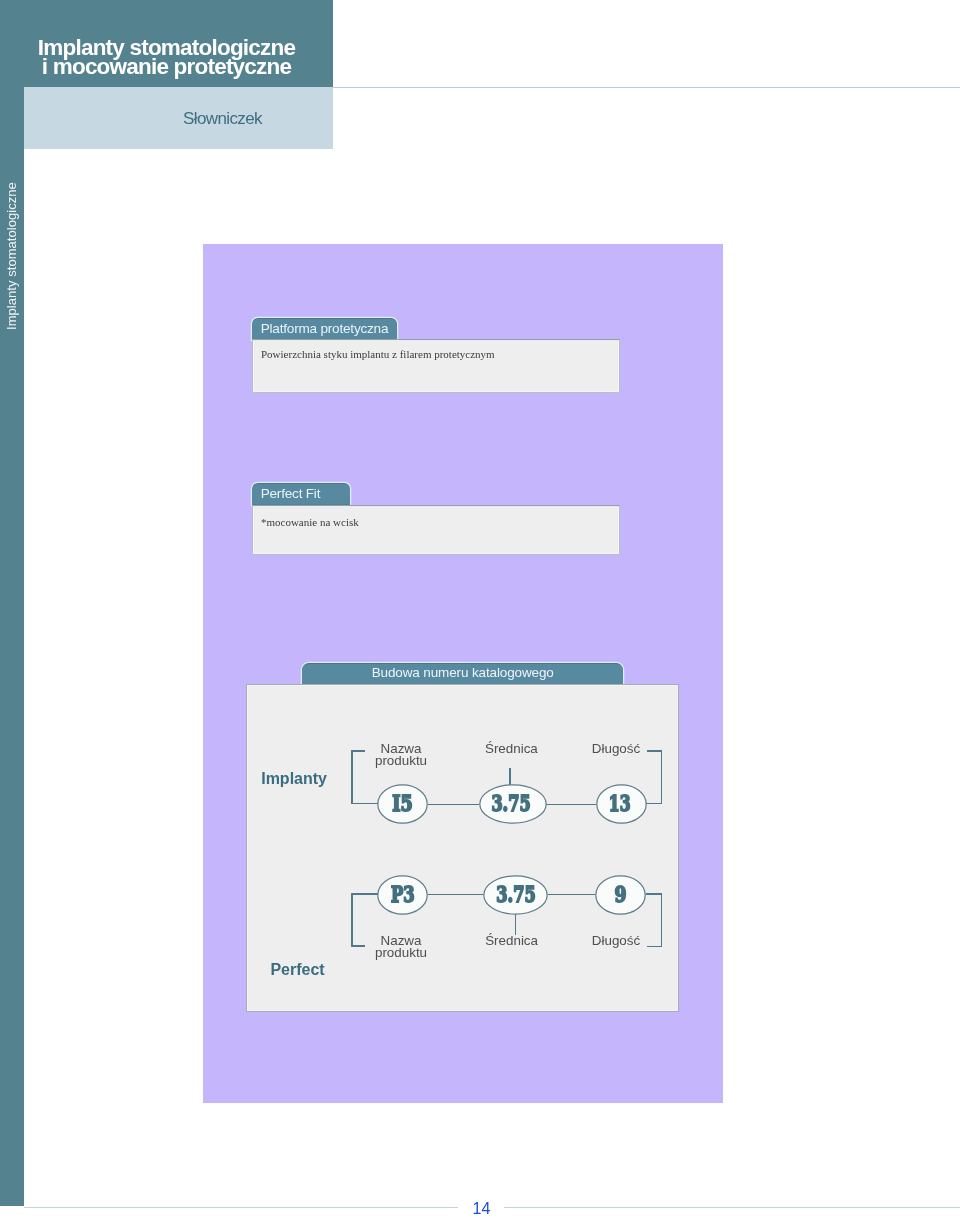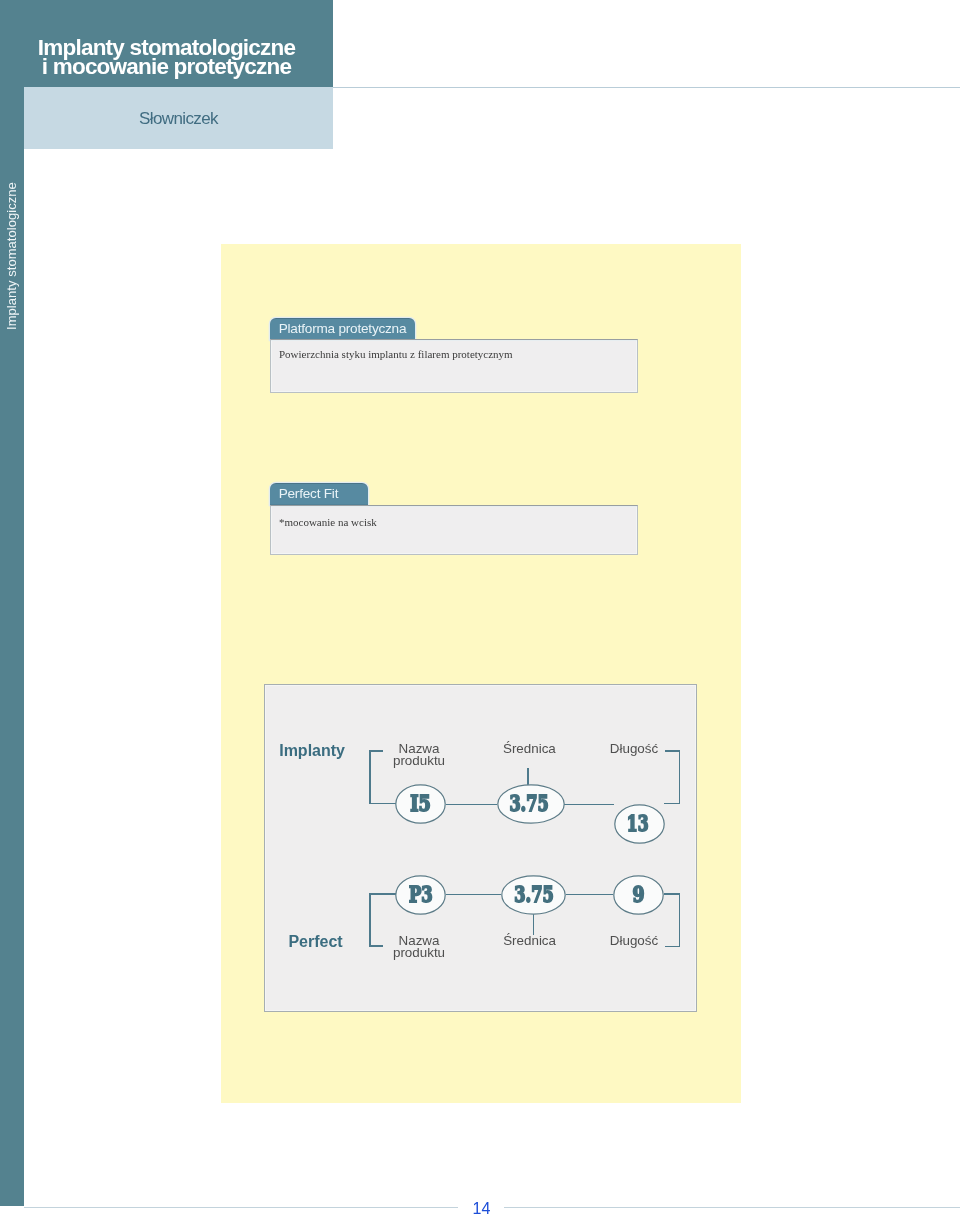--- a/index.html
+++ b/index.html
@@ -2,33 +2,33 @@
 <html><head>
 <meta charset="utf-8">
 <style>
   html,body{margin:0;padding:0;}
   body{width:960px;height:1217px;background:#fff;font-family:"Liberation Sans",sans-serif;overflow:hidden;position:relative;}
   .page{position:absolute;inset:0;}
   .sidebar{position:absolute;left:0;top:0;width:24px;height:1206px;background:#54828f;}
   .title-band{position:absolute;left:0;top:0;width:333px;height:87px;background:#54828f;}
   .title{position:absolute;left:0;top:38px;width:333px;text-align:center;color:#fff;font-size:22.5px;font-weight:bold;line-height:19.2px;letter-spacing:-0.79px;}
   .subbar{position:absolute;left:24px;top:87px;width:309px;height:62px;background:#c6d9e3;}
-  .subbar-label{position:absolute;left:0;top:22px;width:309px;text-align:center;color:#416d82;font-size:17px;letter-spacing:-0.6px;}
+  .subbar-label{position:absolute;left:0;top:22px;width:309px;text-align:center;color:#416d82;font-size:17px;letter-spacing:-0.6px;padding-left:44px;}
   .hline{position:absolute;left:333px;top:87px;width:627px;height:1px;background:#b9cdd8;}
   .vtext{position:absolute;left:3px;top:180px;width:16px;height:152px;color:#eef4f6;font-size:13px;letter-spacing:0.05px;writing-mode:vertical-rl;transform:rotate(180deg);display:flex;align-items:center;justify-content:center;}
-  .canvas{position:absolute;left:221px;top:244px;width:519.5px;height:858.5px;background:#fef9c3;}
+  .canvas{position:absolute;left:203px;top:244px;width:519.5px;height:858.5px;background:#c4b5fd;}
   
   .card{position:absolute;}
   .card .tab{position:absolute;left:0;top:0;height:22px;border-radius:6px 6px 0 0;background:#578aa1;color:#e9f3f7;font-size:13.6px;line-height:20.4px;padding-left:8.5px;letter-spacing:-0.22px;box-sizing:border-box;border-top:1px solid #4a7489;border-bottom:1.4px solid #46708450;box-shadow:0 0 0 1.3px #e2ecf0;}
   .card .body{position:absolute;left:0;background:#efeeef;border:1px solid #b9c0c4;border-top:1px solid #989ea1;box-sizing:border-box;box-shadow:inset 0 1px 0 #e7eef1, inset 0 0 0 1px #f3f5f6;}
   .card .def{position:absolute;left:8.8px;font-size:11px;color:#3b3b3b;font-family:Liberation Serif, serif;}
   
   .bigtab{position:absolute;height:22px;border-radius:7px 7px 0 0;background:#578aa1;color:#ecf4f8;font-size:13.5px;line-height:17.6px;letter-spacing:-0.13px;text-align:center;box-sizing:border-box;border-top:1px solid #4a7489;border-bottom:1.4px solid #4a7489;box-shadow:0 0 0 1.3px #e2ecf0;}
   .bigbox{position:absolute;border:1px solid #a6aeb1;box-sizing:border-box;background:#efeeee;box-shadow:inset 0 0 0 1px #f4f5f5;}
-  .rowlabel{position:absolute;color:#3b6d80;font-size:16px;font-weight:bold;}
+  .rowlabel{position:absolute;color:#3b6d80;font-size:16px;font-weight:bold;margin-top:28px;}
   .caption{position:absolute;color:#4f4f4f;font-size:13.4px;line-height:12.2px;text-align:center;white-space:pre-line;}
   .oval{position:absolute;}
   .oval svg{display:block;overflow:visible;}
   .oval .el{fill:#fafbfb;stroke:#5d7c88;stroke-width:1.2;}
   .oval .nm{font-family:"DejaVu Serif Condensed","DejaVu Serif",serif;font-weight:bold;font-size:23px;fill:#44707f;stroke:#44707f;stroke-width:1.9;text-anchor:middle;}
   .wires{position:absolute;left:0;top:0;}
   
   .fline{position:absolute;height:1.2px;background:#c3d3dc;}
   .pno{position:absolute;color:#1d4ed8;font-size:16px;text-align:center;}
 
@@ -56,20 +56,21 @@
       <div class="body" style="top:21.9px;width:368px;height:53.5px;"></div>
       <div class="def" style="top:30px;">Powierzchnia styku implantu z filarem protetycznym</div>
     </div>
 
     <div class="card" style="left:49.2px;top:238.7px;width:417px;height:90px;">
       <div class="tab" style="width:98px;">Perfect Fit</div>
       <div class="body" style="top:22.2px;width:368px;height:50.5px;"></div>
       <div class="def" style="top:33.6px;">*mocowanie na wcisk</div>
     </div>
 
+    <div class="bigtab" style="left:99.2px;top:418.7px;width:321.1px;">Budowa numeru katalogowego</div>
     <div class="bigbox" style="left:43px;top:440px;width:433px;height:328px;"></div>
 
     <svg class="wires" width="519" height="858" viewBox="0 0 519 858">
       <g stroke="#4e7a8c" stroke-width="1.5" fill="none" shape-rendering="crispEdges">
 
         <path d="M162.3 506.8 L148.8 506.8 L148.8 559.4 L174.5 559.4"></path>
         <path d="M225 560.3 L275.7 560.3"></path>
         <path d="M306.8 523.6 L306.8 541.5"></path>
         <path d="M343 560.3 L392.7 560.3"></path>
         <path d="M444.1 507.1 L458.7 507.1 L458.7 559.5 L443.4 559.5"></path>
@@ -96,21 +97,21 @@
       </svg>
     </div>
 
         <div class="oval" style="left:275.7px;top:540px;width:68px;height:40px;">
       <svg width="68" height="40" viewBox="0 0 68 40">
         <ellipse class="el" cx="34.0" cy="20.0" rx="33.2" ry="19.2"></ellipse>
         <text class="nm" x="32.0" y="27.2" textLength="39.2" lengthAdjust="spacingAndGlyphs">3.75</text>
       </svg>
     </div>
 
-        <div class="oval" style="left:392.7px;top:540px;width:51px;height:40px;margin-top:20px;">
+        <div class="oval" style="left:392.7px;top:540px;width:51px;height:40px;">
       <svg width="51" height="40" viewBox="0 0 51 40">
         <ellipse class="el" cx="25.5" cy="20.0" rx="24.7" ry="19.2"></ellipse>
         <text class="nm" x="23.7" y="27.2" textLength="21.7" lengthAdjust="spacingAndGlyphs">13</text>
       </svg>
     </div>
 
     <div class="rowlabel" style="left:67.4px;top:688.7px;">Perfect</div>
 
     <div class="caption" style="left:160px;top:691px;width:76px;"><span>Nazwa
 produktu</span></div>

